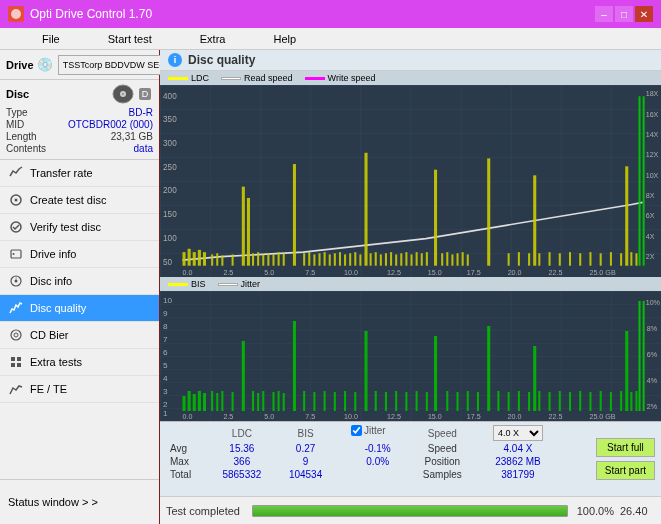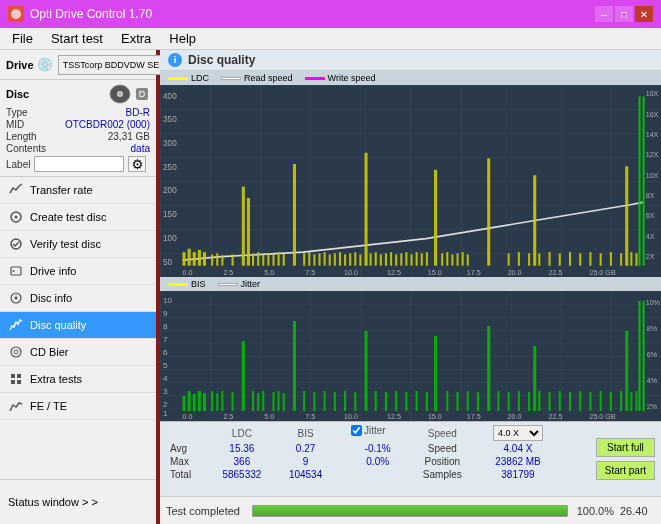--- a/index.html
+++ b/index.html
@@ -8,27 +8,27 @@
     
     .titlebar { background: #d946ef; color: white; height: 28px; display: flex; align-items: center; padding: 0 8px; justify-content: space-between; }
     .titlebar-left { display: flex; align-items: center; gap: 6px; font-size: 12px; font-weight: 500; }
     .titlebar-icon { width: 16px; height: 16px; background: #e74c3c; border-radius: 2px; display: flex; align-items: center; justify-content: center; }
     .titlebar-controls { display: flex; gap: 2px; }
     .titlebar-btn { width: 18px; height: 16px; background: rgba(255,255,255,0.2); border: none; color: white; cursor: pointer; font-size: 10px; display: flex; align-items: center; justify-content: center; }
     .titlebar-btn.close { background: #c0392b; }
 
     
     .menubar { background: #f0f0f0; height: 22px; display: flex; align-items: center; padding: 0 4px; border-bottom: 1px solid #ccc; gap: 2px; }
-    .menu-item { padding: 2px 8px; cursor: pointer; font-size: 13px; }
+    .menu-item { padding: 2px 8px; cursor: pointer; font-size: 11px; margin-left: 30px; }
 
     
     .main-layout { display: flex; height: calc(524px - 28px - 22px); }
 
     
-    .sidebar { width: 160px; background: #f0f0f0; border-right: 4px solid #7f1d1d; display: flex; flex-direction: column; flex-shrink: 0; }
+    .sidebar { width: 160px; background: #f0f0f0; border-right: 1px solid #7f1d1d; display: flex; flex-direction: column; flex-shrink: 0; }
     .toolbar-icon-btn { width: 22px; height: 20px; border: 1px solid #aaa; background: #f5f5f5; cursor: pointer; display: flex; align-items: center; justify-content: center; font-size: 13px; }
 
     
     .disc-panel { padding: 4px 6px; background: #f0f0f0; border-bottom: 1px solid #ccc; }
     .disc-header { display: flex; align-items: center; justify-content: space-between; margin-bottom: 3px; }
     .disc-row { display: flex; justify-content: space-between; margin-bottom: 1px; }
     .disc-key { color: #333; font-size: 10px; }
     .disc-val { color: #0000cc; font-size: 10px; font-weight: 500; }
     .disc-val-normal { color: #333; font-size: 10px; }
     .label-row { display: flex; align-items: center; gap: 4px; margin-top: 2px; }
@@ -152,25 +152,20 @@
         <span class="disc-key">MID</span>
         <span class="disc-val">OTCBDR002 (000)</span>
       </div>
       <div class="disc-row">
         <span class="disc-key">Length</span>
         <span class="disc-val-normal">23,31 GB</span>
       </div>
       <div class="disc-row">
         <span class="disc-key">Contents</span>
         <span class="disc-val">data</span>
-      </div>
-      <div class="label-row">
-        <span class="disc-key">Label</span>
-        <input class="label-input" type="text" style="">
-        <button class="label-btn">⚙</button>
       </div>
     </div>
 
     <div class="nav-list">
       <div class="nav-item">
         <div class="nav-item-icon">
           <svg viewBox="0 0 14 14" fill="none">
               <polyline points="1,10 4,5 7,7 10,3 13,1" stroke="#555" stroke-width="1.5"></polyline>
             </svg>
         </div>

